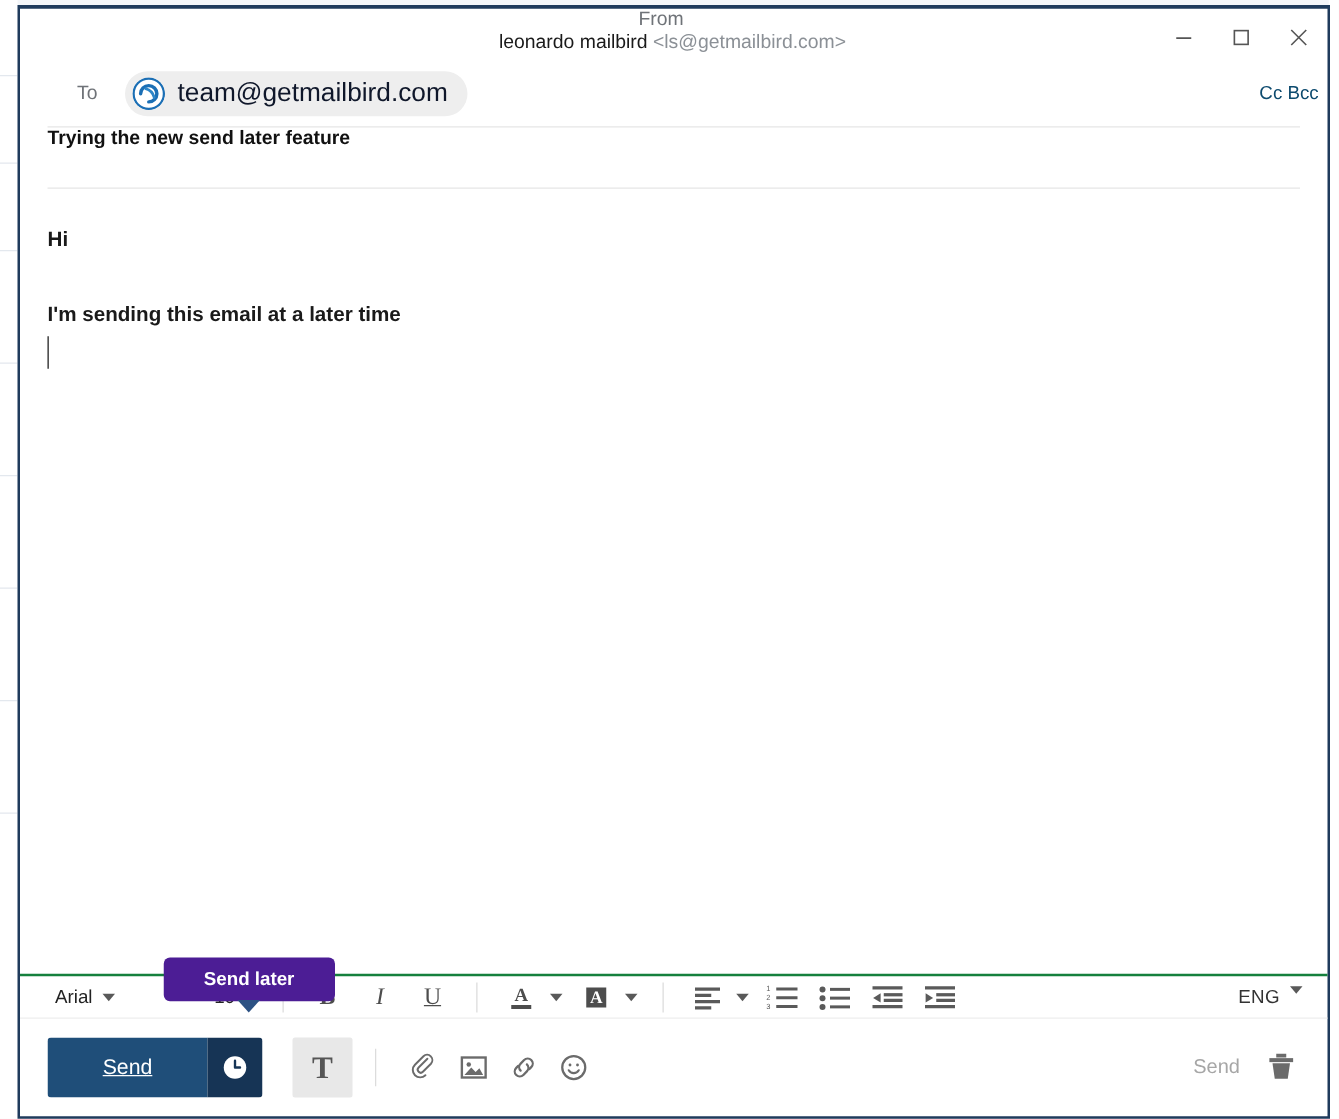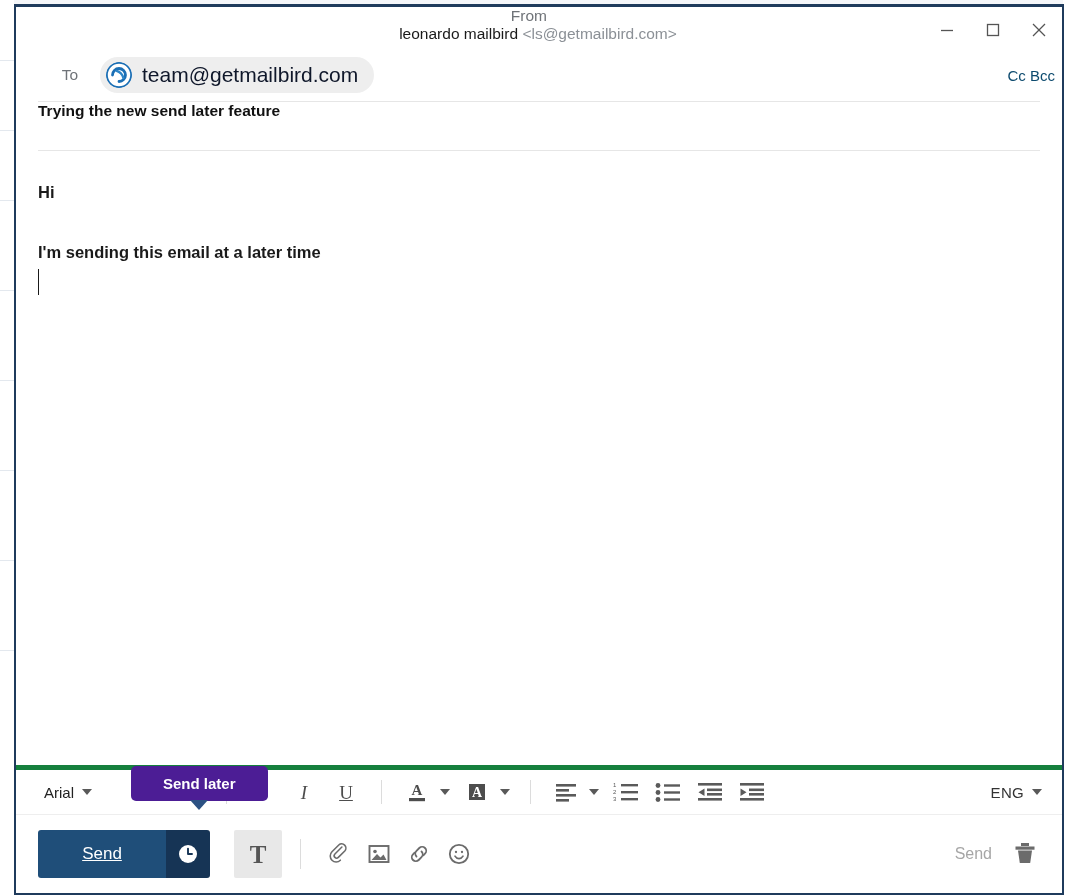--- a/index.html
+++ b/index.html
@@ -170,27 +170,27 @@
   .body-gap { height: 30px; }
   #caret-line {
     height: 26px;
     width: 1px;
     background: #1a1a1a;
     margin-top: 2px;
   }
 
   
   #format-toolbar {
-    height: 50px;
+    height: 36px;
     display: flex;
     align-items: center;
     padding: 0 22px;
     flex: 0 0 auto;
     position: relative;
-    border-top: 5px solid #15803d;
+    border-top: 2px solid #15803d;
     border-bottom: 1px solid #eeeeee;
   }
   .tb-sep {
     width: 1px;
     height: 24px;
     background: #dcdcdc;
     margin: 0 14px;
     flex: 0 0 auto;
   }
   .tb-item {
@@ -224,21 +224,21 @@
     color: #4d4d4d;
     font-family: "Liberation Serif", serif;
     line-height: 1;
   }
   #font-name-box { width: 112px; }
   #font-size-box { width: 62px; justify-content: flex-end; }
   #lang-box {
     position: absolute;
     right: 20px;
     display: flex;
-    align-items: center;
+    align-items: flex-start;
   }
   #lang-text { font-size: 15px; color: #333; letter-spacing: .3px; }
 
   
   #action-bar {
     height: 78px;
     display: flex;
     align-items: center;
     padding: 0 22px;
     flex: 0 0 auto;

